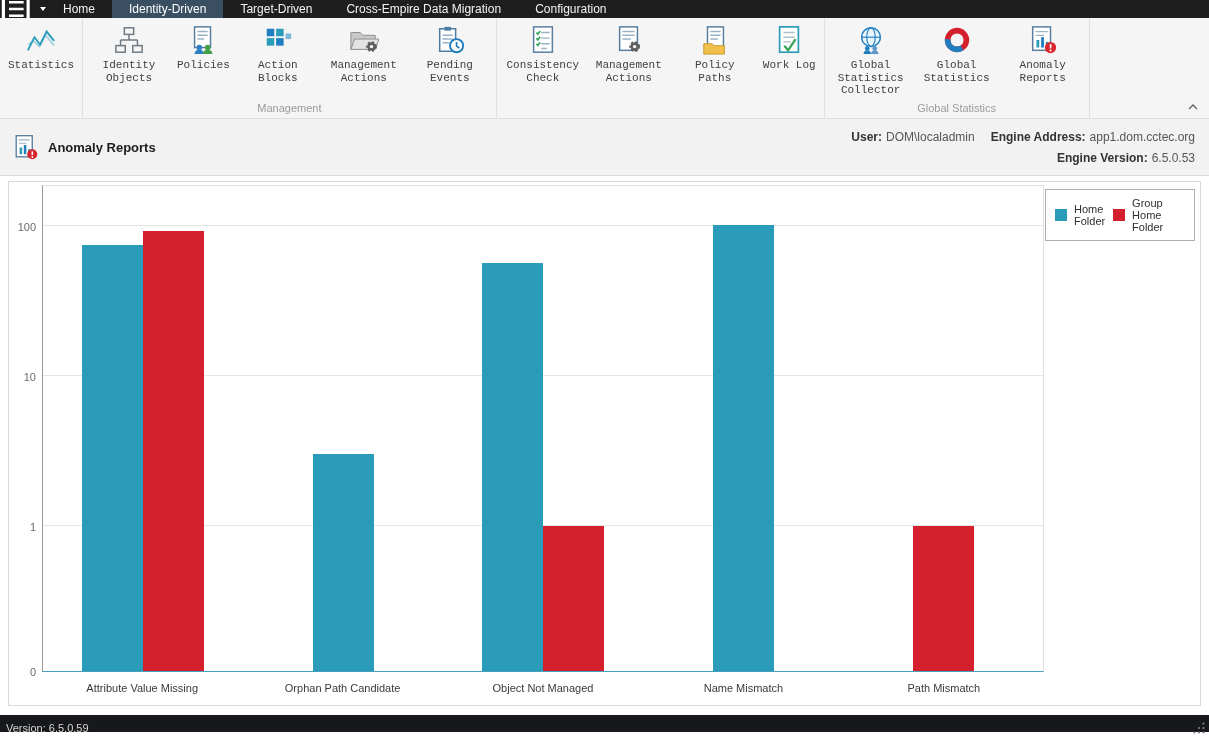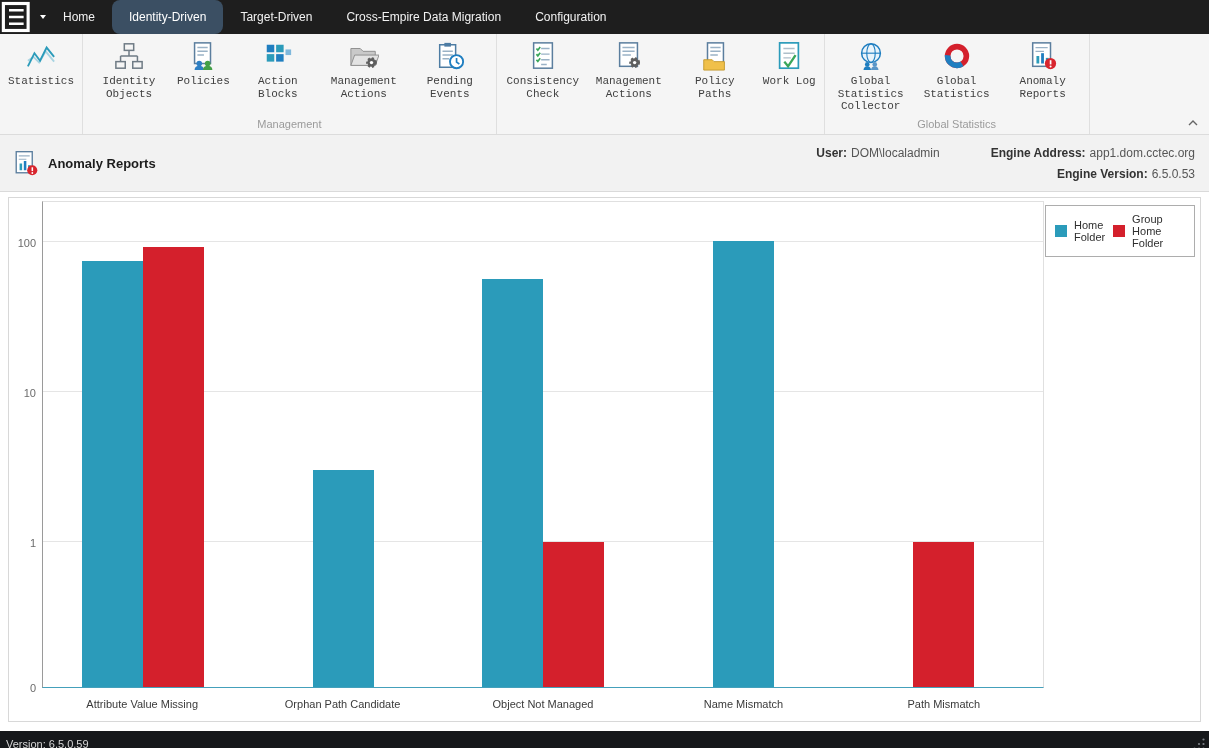--- a/index.html
+++ b/index.html
@@ -3,42 +3,42 @@
 <meta charset="utf-8">
 <style>
   * { box-sizing: border-box; }
   html,body { margin:0; padding:0; }
   body {
     width:1209px; height:748px; overflow:hidden; position:relative;
     font-family:"Liberation Sans", sans-serif; background:#ffffff;
   }
 
   
-  .menubar { height:34px; background:#1e1e1e; display:flex; align-items:stretch; color:#f2f2f2; font-size:12px; }
+  .menubar { height:18px; background:#1e1e1e; display:flex; align-items:stretch; color:#f2f2f2; font-size:12px; }
   .logo-btn { width:46px; display:flex; align-items:center; justify-content:center; gap:4px; cursor:pointer; }
   .caret-down { width:0; height:0; border-left:3px solid transparent; border-right:3px solid transparent; border-top:4px solid #fff; }
   .menu-item { padding:0 17px; display:flex; align-items:center; cursor:pointer; white-space:nowrap; }
-  .menu-item.active { background:#3b4f63; color:#ffffff;border-radius:8px; }
+  .menu-item.active { background:#3b4f63; color:#ffffff; }
 
   
   .ribbon { height:101px; background:#f5f5f5; border-bottom:1px solid #dcdcdc; display:flex; position:relative; }
   .rgroup { display:flex; flex-direction:column; border-right:1px solid #dfdfdf; }
   .rgroup-items { flex:1; display:flex; align-items:flex-start; padding:5px 3px 0;font-family:Liberation Mono, monospace; }
   .rgroup-label { text-align:center; font-size:11px; color:#9b9b9b; padding:2px 8px 4px; min-height:18px; }
   .ritem { display:flex; flex-direction:column; align-items:center; min-width:46px; max-width:86px; padding:2px 5px; gap:4px; font-size:11px; color:#404040; text-align:center; line-height:1.15; cursor:pointer; }
   .ritem svg { width:30px; height:30px; flex:none; }
   .ribbon-collapse { position:absolute; right:8px; bottom:5px; width:16px; height:12px; display:flex; align-items:center; justify-content:center; cursor:pointer; }
 
   
   .subheader { height:57px; background:#f2f2f2; border-bottom:1px solid #dadada; display:flex; justify-content:space-between; padding:0 14px 0 12px; }
   .sh-left { display:flex; align-items:center; gap:9px; }
   .sh-left svg { width:27px; height:27px; }
   .sh-title { font-size:13px; font-weight:bold; color:#1c1c1c; }
   .sh-right { display:flex; flex-direction:column; align-items:flex-end; justify-content:center; gap:7px; font-size:12px; color:#555; }
-  .sh-row { display:flex; gap:51px; }
+  .sh-row { display:flex; gap:16px; }
   .sh-pair { white-space:nowrap; }
   .sh-pair b { color:#333; font-weight:bold; margin-right:4px; }
 
   
   .content { height:539px; background:#ffffff; padding:5px 8px 9px; }
   .chart-wrap { height:100%; border:1px solid #d8d8d8; position:relative; background:#fff; }
   .plot { position:absolute; left:33px; top:3px; width:1002px; height:487px;
           border:1px solid #e0e0e0; border-left:1px solid #9a9a9a; border-bottom:1px solid #44a0bb; }
   .gridline { position:absolute; left:0; right:0; height:0; border-top:1px solid #e5e5e5; }
   .ytick { position:absolute; font-size:11px; color:#6b6b6b; white-space:nowrap; }

